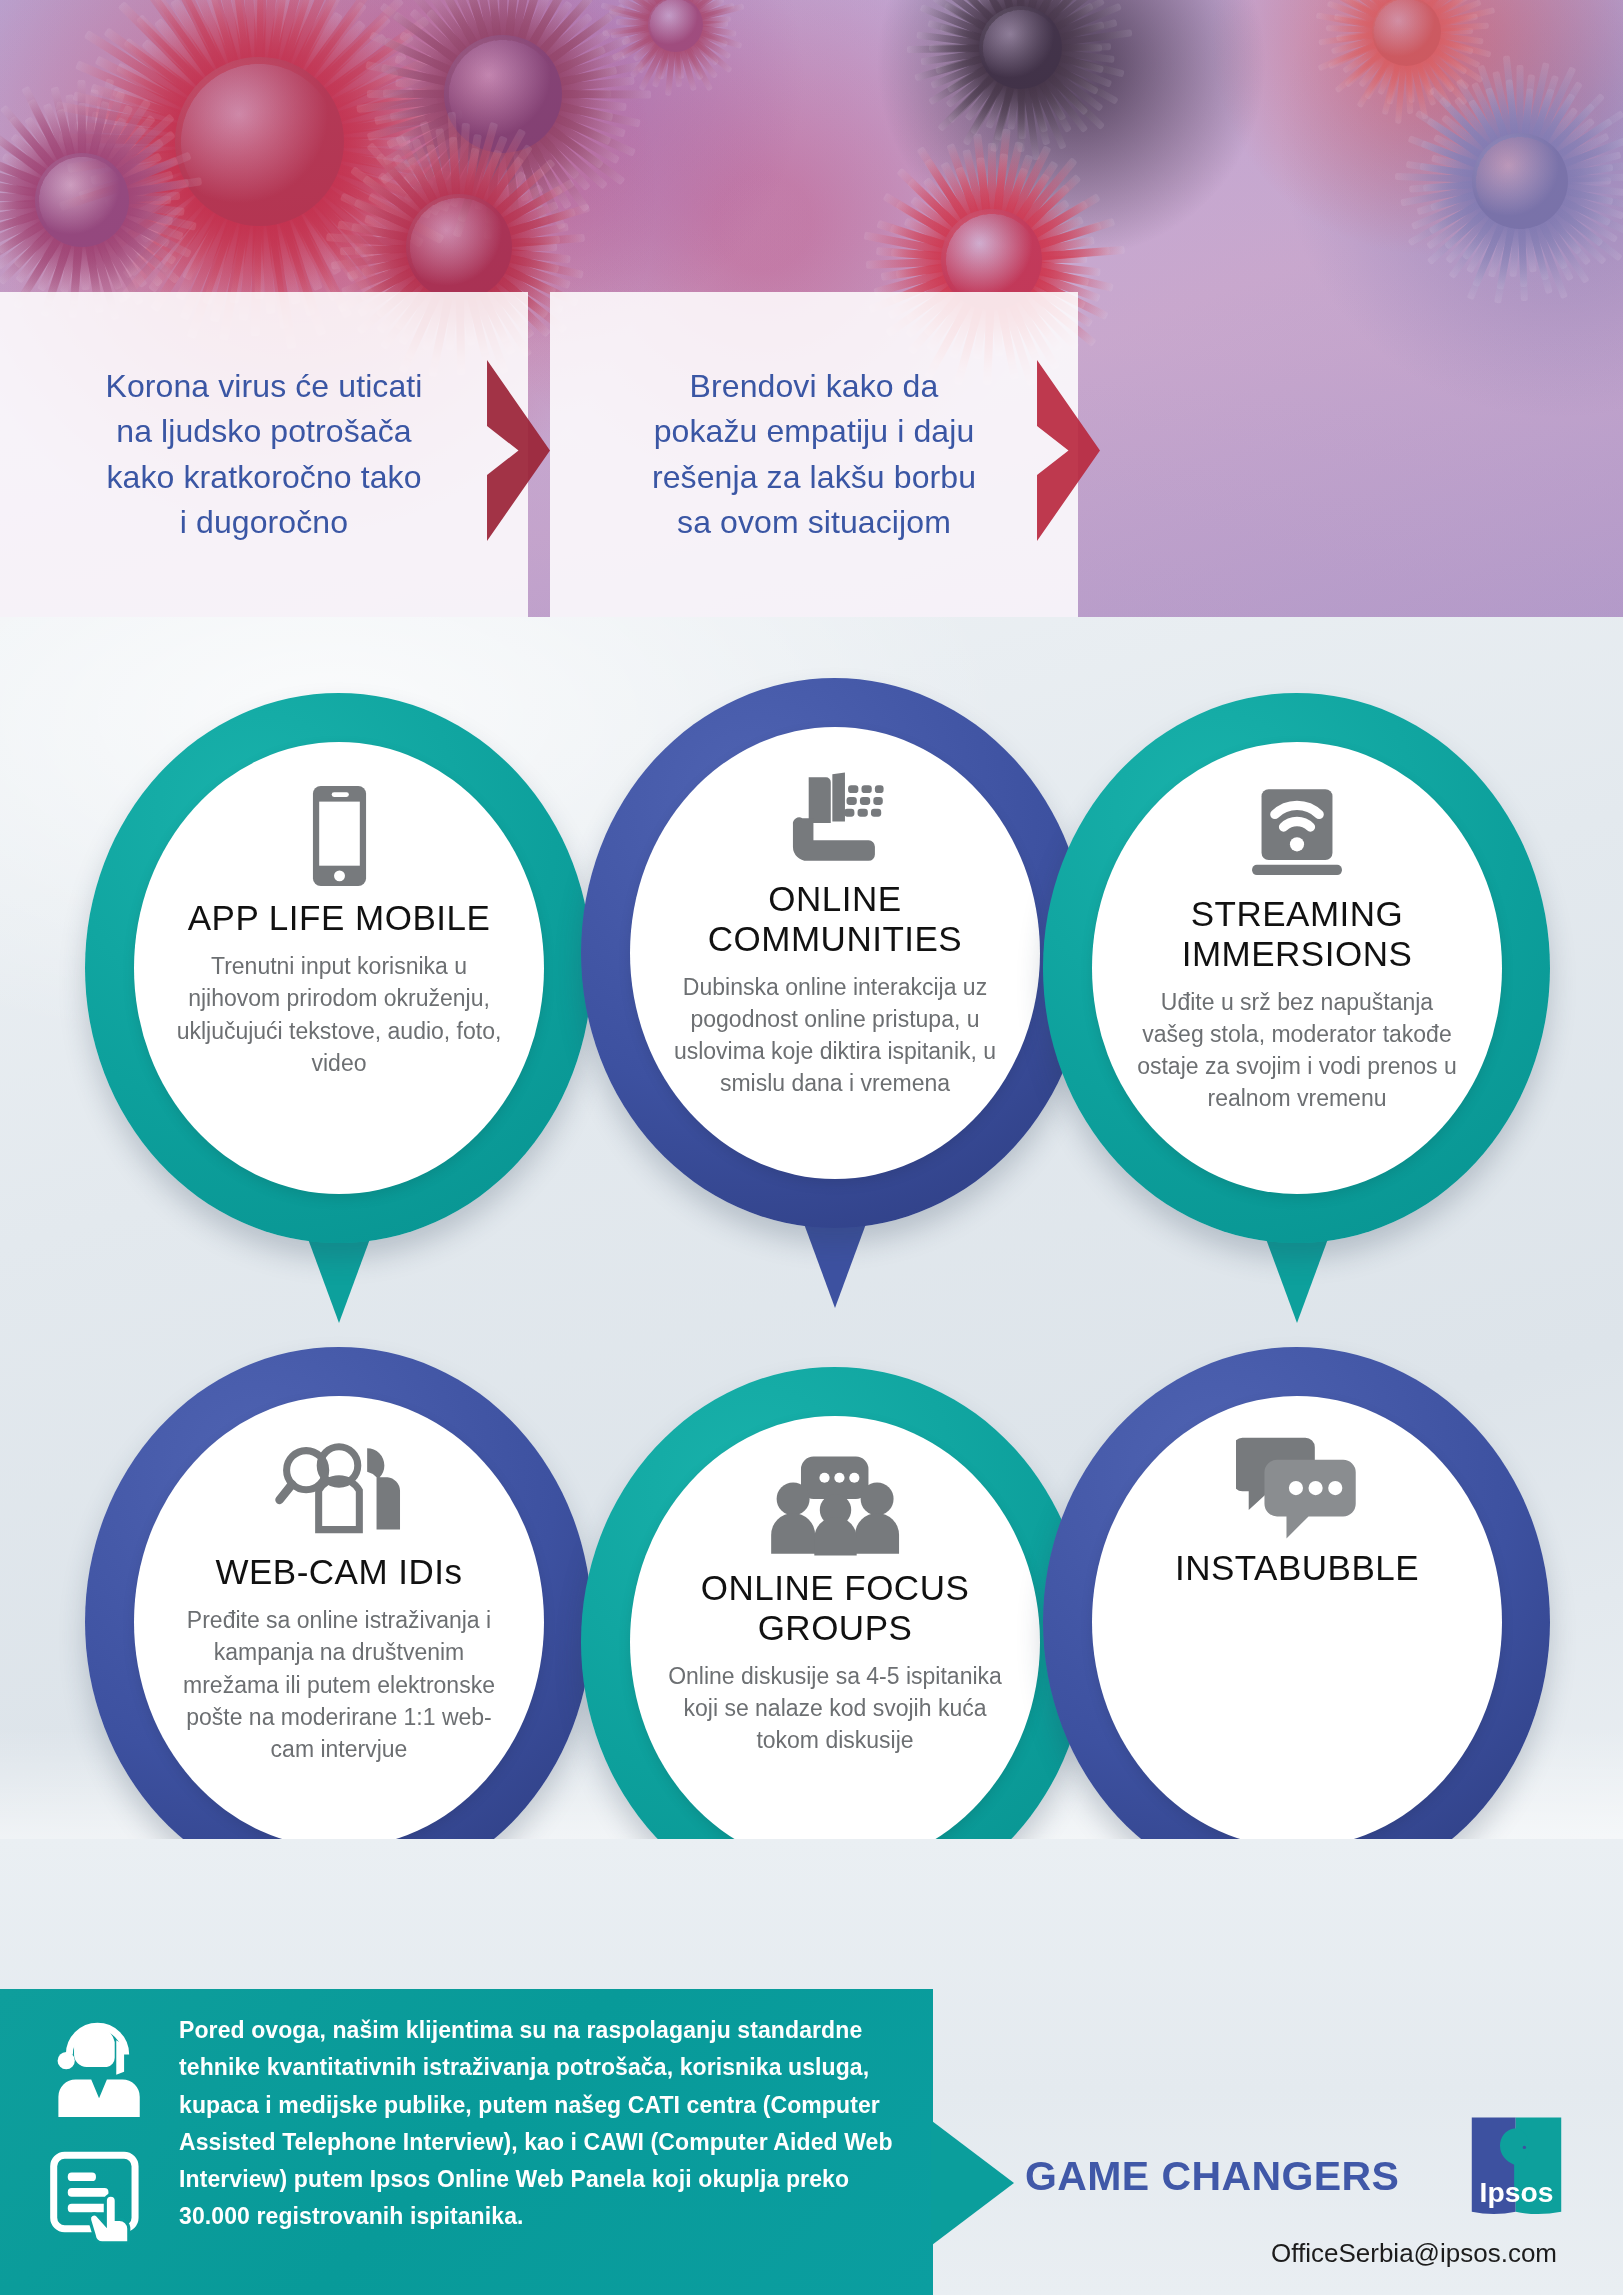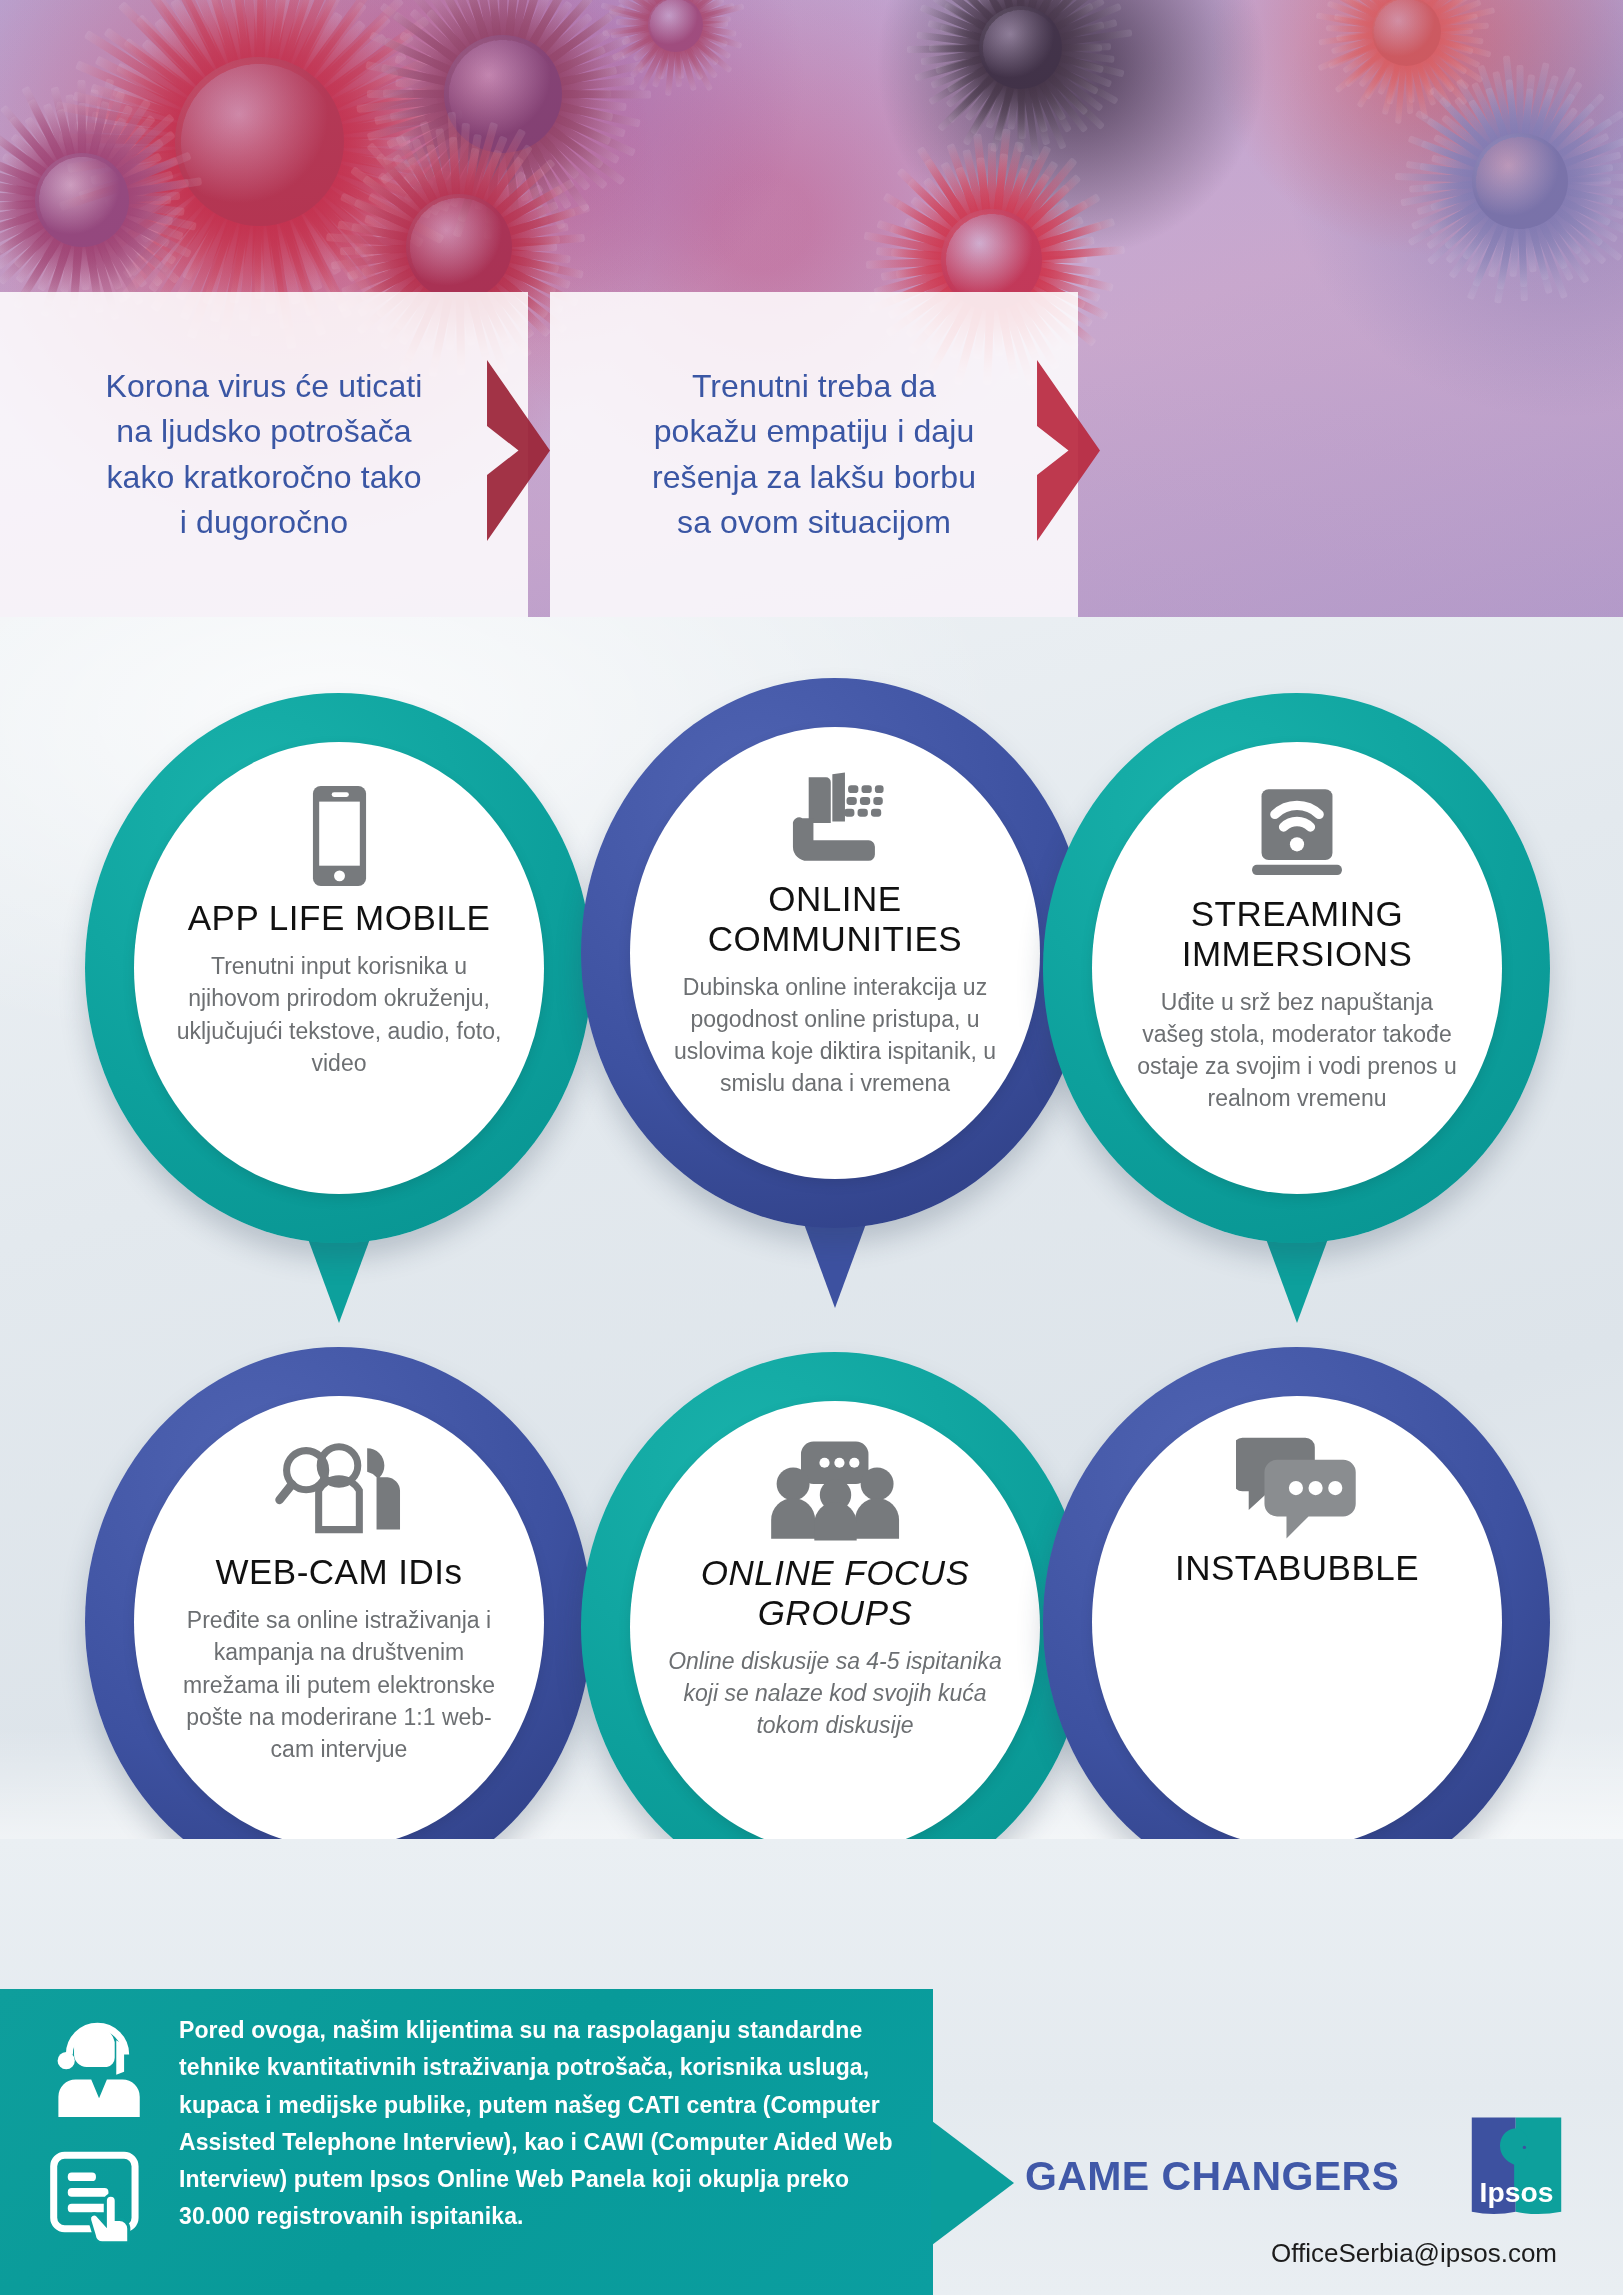--- a/index.html
+++ b/index.html
@@ -98,21 +98,21 @@
   }
   .b-desc{
     color:#6c6f72;font-size:23px;line-height:1.40;text-align:center;
     margin-top:12.6px;font-weight:400;
   }
   
   #bub0{left:85px;top:76px;}
   #bub1{left:581px;top:61px;}
   #bub2{left:1043px;top:76px;}
   #bub3{left:85px;top:730px;}
-  #bub4{left:581px;top:735px;font-style:italic;}
+  #bub4{left:581px;top:750px;}
   #bub5{left:1043px;top:730px;}
 
   
   #bub1 .inner,#bub2 .inner,#bub4 .inner,#bub5 .inner{padding-top:31px;}
 
   
   .footer{
     position:absolute;left:0;top:1839px;width:1623px;height:456px;
     background:linear-gradient(180deg,#eaeff3 0%,#e4eaef 55%,#e9eef2 100%);
   }
@@ -926,21 +926,21 @@
     </div>
 
     <div class="chev" style="left:487px;">
       <svg width="63" height="181" viewBox="0 0 80 230">
         <polygon points="0,0 0,84 40,115 0,146 0,230 80,115" fill="#9a2336" opacity="0.92"></polygon>
       </svg>
     </div>
 
     <div class="panel p2">
       <p>
-          <span style="display: block;">Trenutni treba da</span>
+          <span style="display: block;">Brendovi kako da</span>
           <span style="display: block;">pokažu empatiju i daju</span>
           <span style="display: block;">rešenja za lakšu borbu</span>
           <span style="display: block;">sa ovom situacijom</span>
         </p>
     </div>
 
     <div class="chev" style="left:1037px;">
       <svg width="63" height="181" viewBox="0 0 80 230">
         <polygon points="0,0 0,84 40,115 0,146 0,230 80,115" fill="#b8293f" opacity="0.92"></polygon>
       </svg>

